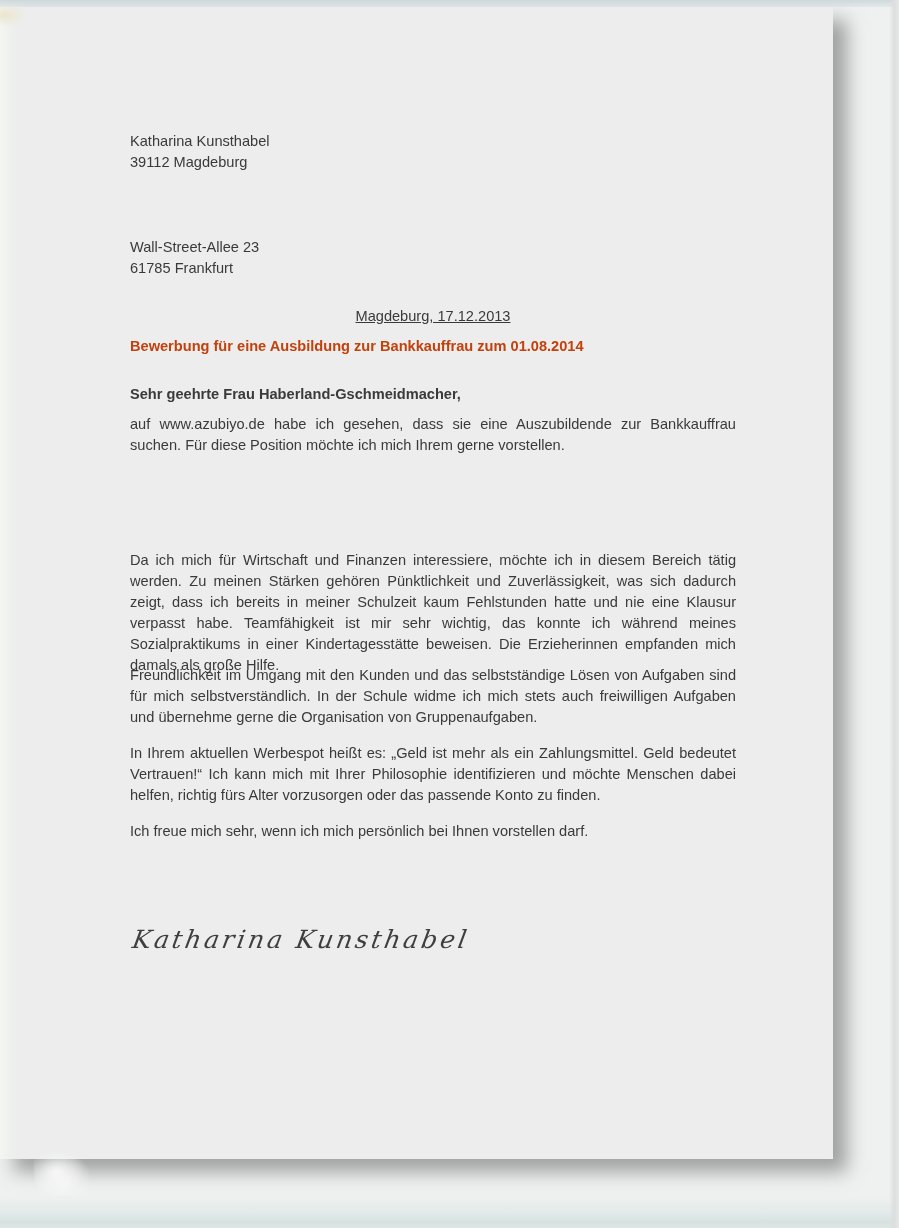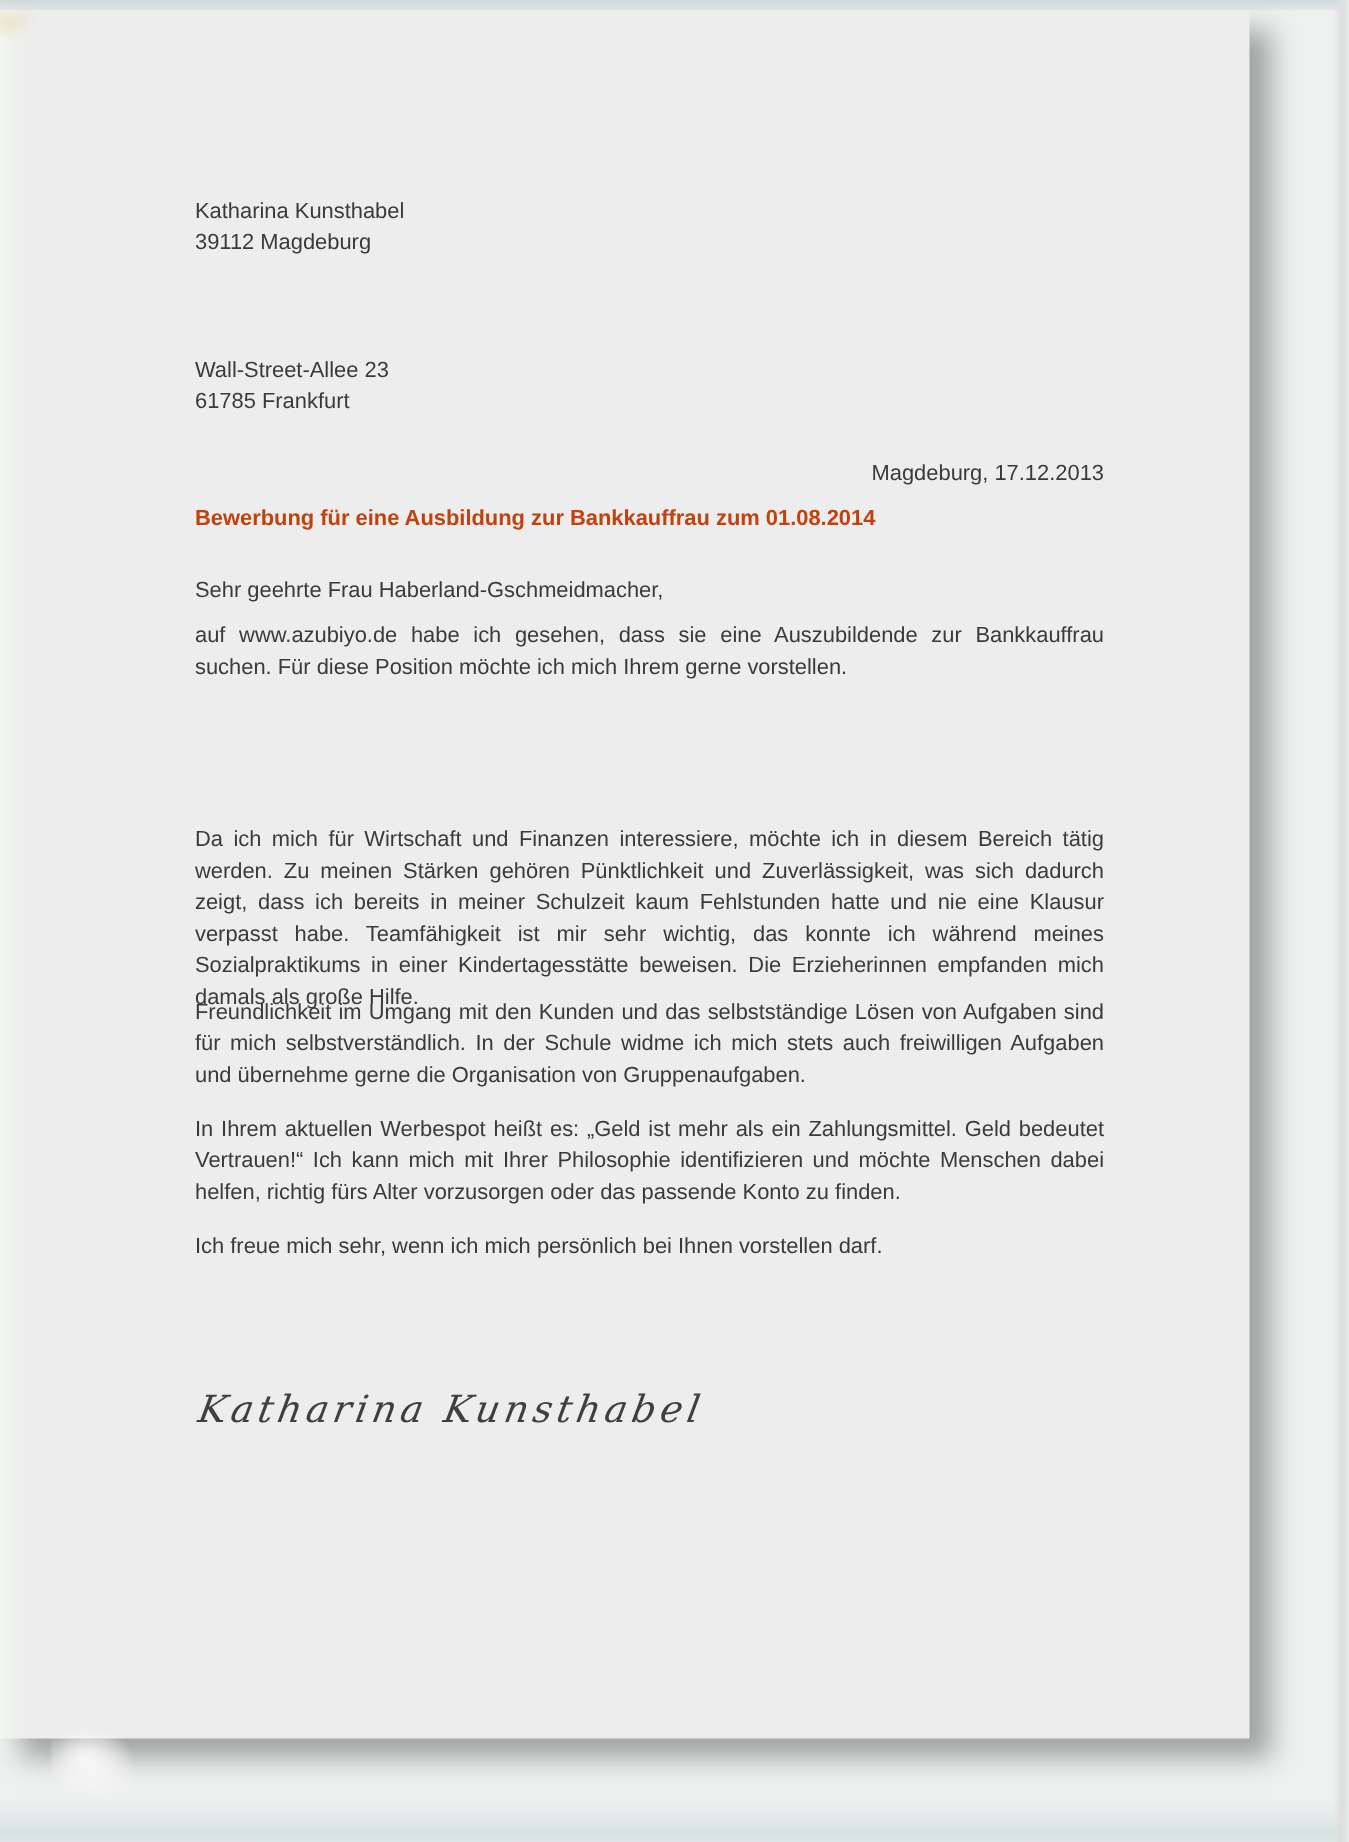--- a/index.html
+++ b/index.html
@@ -48,21 +48,21 @@
       radial-gradient(ellipse at 55% 70%, rgba(244,244,244,0.8) 0%, rgba(244,244,244,0) 70%);
     filter: blur(1px);
   }
   
   .txt {
     position: absolute; left: 130px; width: 606px;
     font-size: 14.6px; line-height: 21px; color: #3a3a3a;
     -webkit-font-smoothing: antialiased;
   }
   .addr div { white-space: nowrap; }
-  .date-line { text-align: right; }
+  .date-line { text-align: center; text-decoration: underline; }
   .subject { font-weight: bold; color: #c2410c; }
   .para { text-align: justify; margin: 0; }
   .signature {
     font-family: "DejaVu Serif", serif;
     font-style: italic;
     font-size: 25px; line-height: 30px;
     letter-spacing: 3px;
     color: #3f3f3f;
     transform: skewX(-10deg);
     transform-origin: left bottom;
@@ -86,21 +86,21 @@
 
     <div class="txt addr" style="top:230px;">
       <div>Wall-Street-Allee 23</div>
       <div>61785 Frankfurt</div>
     </div>
 
     <div class="txt date-line" style="top:299px;">Magdeburg, 17.12.2013</div>
 
     <div class="txt subject" style="top:329px;">Bewerbung für eine Ausbildung zur Bankkauffrau zum 01.08.2014</div>
 
-    <div class="txt" style="top:377px;">Sehr geehrte Frau Haberland-Gschmeidmacher,</div>
+    <div class="txt" style="top:377px;font-weight:bold;">Sehr geehrte Frau Haberland-Gschmeidmacher,</div>
 
     <p class="txt para" style="top:407px;">auf www.azubiyo.de habe ich gesehen, dass sie eine Auszubildende zur Bankkauffrau suchen. Für diese Position möchte ich mich Ihrem gerne vorstellen.</p>
     <p class="txt para" style="top:543px;">Da ich mich für Wirtschaft und Finanzen interessiere, möchte ich in diesem Bereich tätig werden. Zu meinen Stärken gehören Pünktlichkeit und Zuverlässigkeit, was sich dadurch zeigt, dass ich bereits in meiner Schulzeit kaum Fehlstunden hatte und nie eine Klausur verpasst habe. Teamfähigkeit ist mir sehr wichtig, das konnte ich während meines Sozialpraktikums in einer Kindertagesstätte beweisen. Die Erzieherinnen empfanden mich damals als große Hilfe.</p>
     <p class="txt para" style="top:736px;">In Ihrem aktuellen Werbespot heißt es: „Geld ist mehr als ein Zahlungsmittel. Geld bedeutet Vertrauen!“ Ich kann mich mit Ihrer Philosophie identifizieren und möchte Menschen dabei helfen, richtig fürs Alter vorzusorgen oder das passende Konto zu finden.</p>
     <p class="txt para" style="top:658px;">Freundlichkeit im Umgang mit den Kunden und das selbstständige Lösen von Aufgaben sind für mich selbstverständlich. In der Schule widme ich mich stets auch freiwilligen Aufgaben und übernehme gerne die Organisation von Gruppenaufgaben.</p>
     <p class="txt para" style="top:814px;">Ich freue mich sehr, wenn ich mich persönlich bei Ihnen vorstellen darf.</p>
 
 
     <div class="txt signature" style="top:918px;">Katharina Kunsthabel</div>
   </div>

